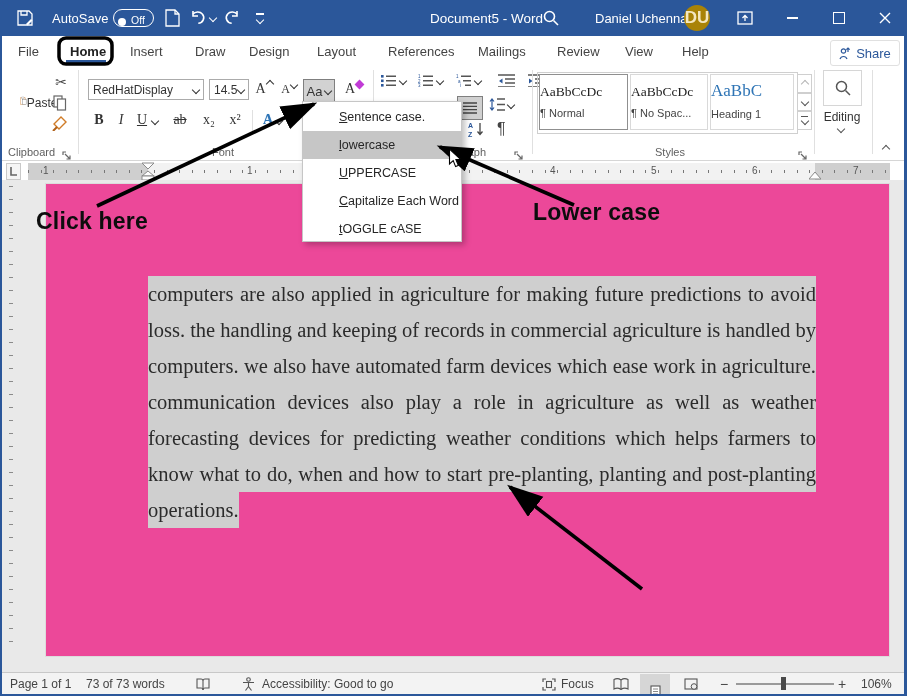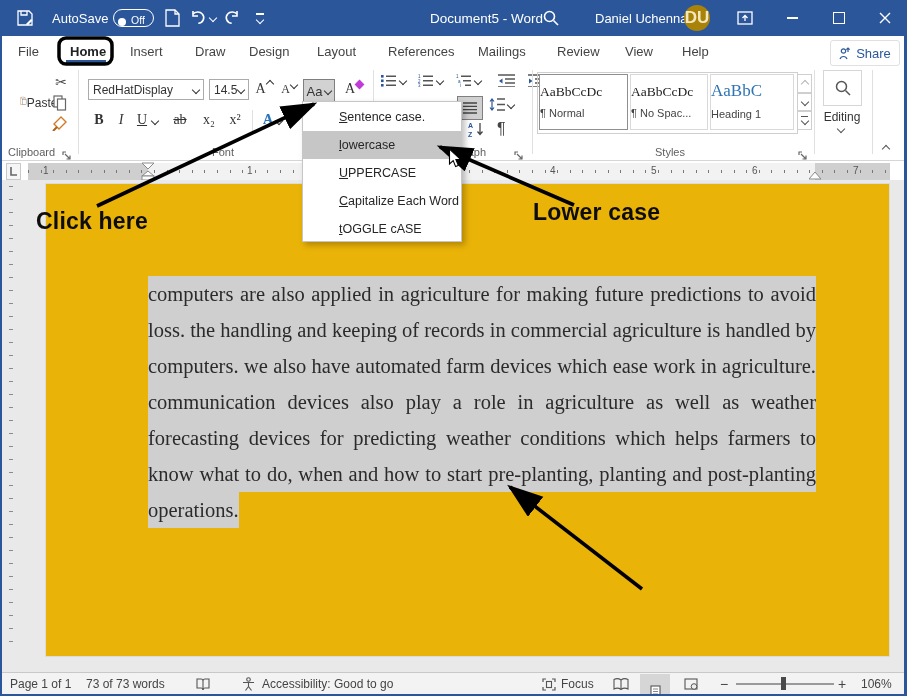--- a/index.html
+++ b/index.html
@@ -45,21 +45,21 @@
   .tabsel{left:6px;top:163px;width:15px;height:17px;background:#f5f5f5;border:1px solid #c9c9c9;box-sizing:border-box;}
   .hruler{left:28px;top:163px;width:862px;height:17px;background:#cfcfcf;}
   .hruler .zone{position:absolute;left:120px;top:0;width:667px;height:17px;background:#f2f2f2;}
   .hruler .ticks{position:absolute;left:0;top:7px;width:862px;height:3px;
        background:repeating-linear-gradient(to right,#777 0 1px,transparent 1px 12.6px);}
   .rnum{position:absolute;top:2px;font-size:10px;color:#555;z-index:2;}
   .vruler{left:9px;top:186px;width:4px;height:468px;
        background:repeating-linear-gradient(to bottom,#8a8a8a 0 1.5px,transparent 1.5px 13px);}
   
   .docarea{left:0;top:180px;width:907px;height:492px;background:#e9e9e9;}
-  .page{position:absolute;left:45px;top:3px;width:845px;height:474px;background:#eab308;border:1px solid #dcdcdc;box-sizing:border-box;}
+  .page{position:absolute;left:45px;top:3px;width:845px;height:474px;background:#ec4899;border:1px solid #dcdcdc;box-sizing:border-box;}
   .para{position:absolute;left:102px;top:92px;width:668px;font-family:"Liberation Serif","DejaVu Serif",serif;
         font-size:20.5px;line-height:36px;color:#2b2b2b;text-align:justify;}
   .sel{background:#cfcfcf;padding:7px 0;}
   
   .statusbar{left:0;top:672px;width:907px;height:22px;background:#f3f3f3;border-top:1px solid #c8c8c8;font-size:12px;color:#444;}
   .sb-item{position:absolute;top:0;height:22px;display:flex;align-items:center;gap:5px;}
   .viewbtn{position:absolute;top:1px;width:30px;height:20px;display:flex;align-items:center;justify-content:center;}
   .viewbtn.sel{background:#d6d6d6;}
   .zoom-track{position:absolute;left:736px;top:10px;width:98px;height:2px;background:#9a9a9a;}
   .zoom-thumb{position:absolute;left:781px;top:4px;width:5px;height:13px;background:#4a4a4a;}

